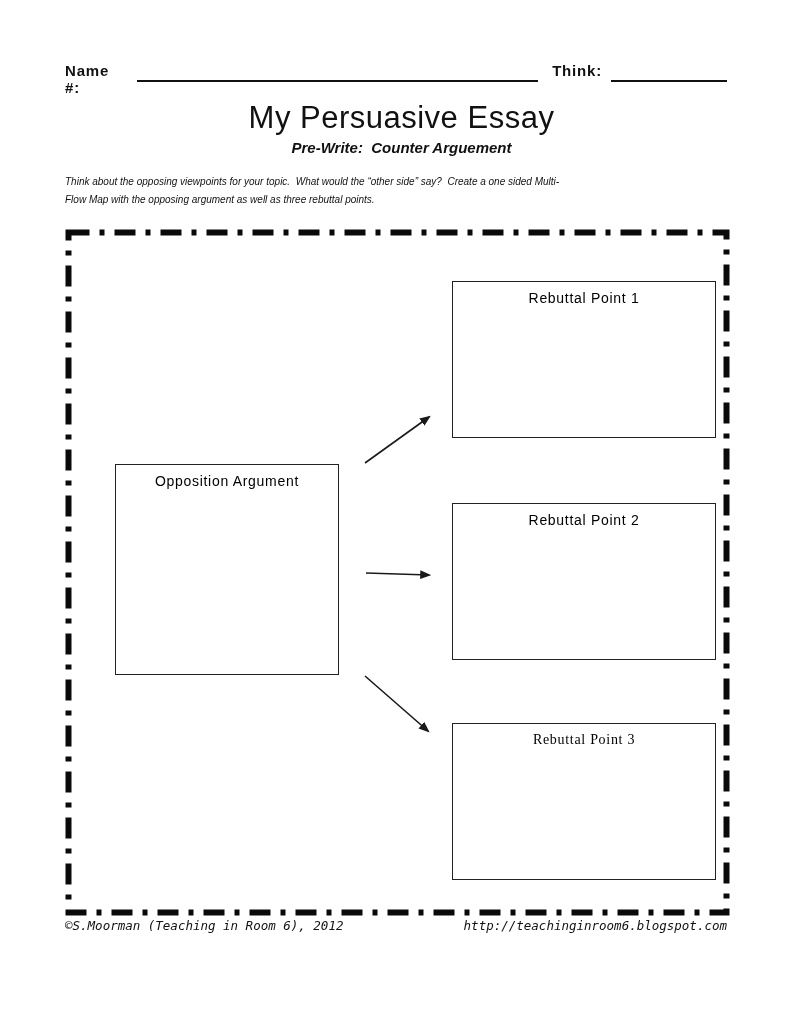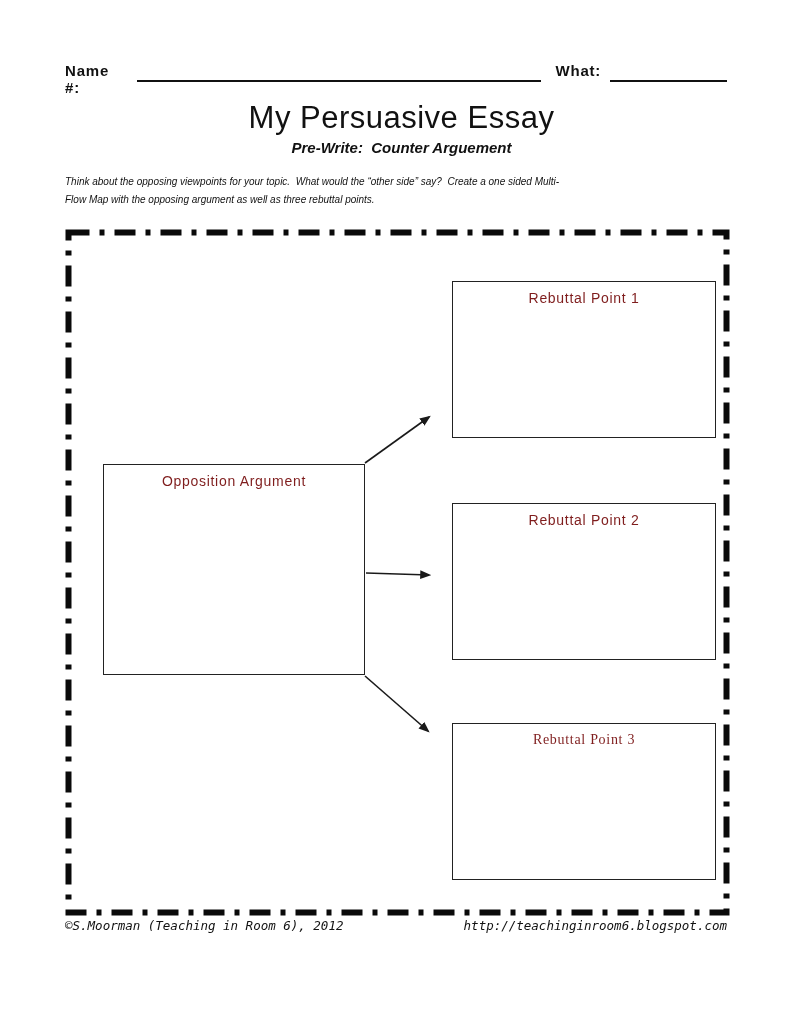--- a/index.html
+++ b/index.html
@@ -78,23 +78,23 @@
 
   
   .map-box {
     position: absolute;
     border: 1.3px solid #222;
     background: #ffffff;
     text-align: center;
     padding-top: 8px;
     font-size: 14px;
     letter-spacing: 0.7px;
-    color: #7f1d1d;
+    color: #000000;
   }
-  .opposition-box { left: 103px; top: 464px; width: 262px; height: 211px; }
+  .opposition-box { left: 115px; top: 464px; width: 224px; height: 211px; }
   .rebuttal-box   { left: 452px; width: 264px; height: 157px; }
   .rebuttal-1 { top: 281px; }
   .rebuttal-2 { top: 503px; }
   .rebuttal-3 { top: 723px; font-family: Liberation Serif, serif; }
 
   
   .footer-row {
     position: absolute;
     left: 65px; top: 918px;
     width: 662px;
@@ -107,21 +107,21 @@
   }
 </style>
 </head>
 <body>
 
 <div class="page">
 
   <div class="name-date-row">
     <span>Name #:</span>
     <span class="blank-line name-line"></span>
-    <span class="date-label">What:</span>
+    <span class="date-label">Think:</span>
     <span class="blank-line date-line"></span>
   </div>
 
   <div class="title-block">
     <div class="page-title">My Persuasive Essay</div>
     <div class="page-subtitle">Pre-Write:  Counter Arguement</div>
   </div>
 
   <div class="instructions">
     <div class="instr-line">Think about the opposing viewpoints for your topic.  What would the “other side” say?  Create a one sided Multi-</div>

